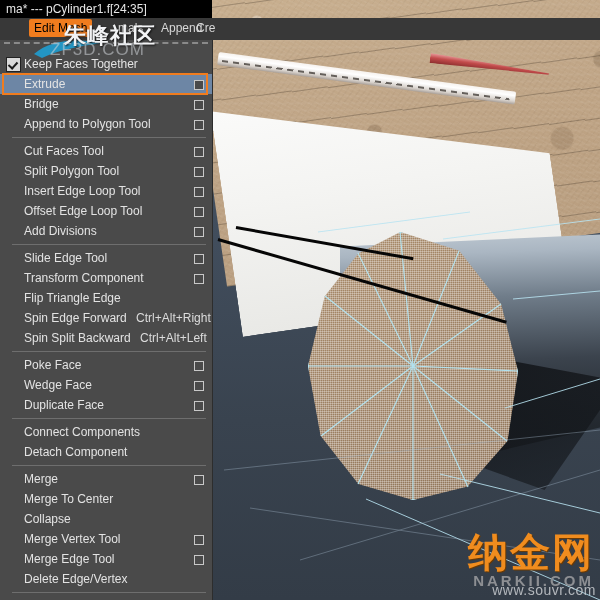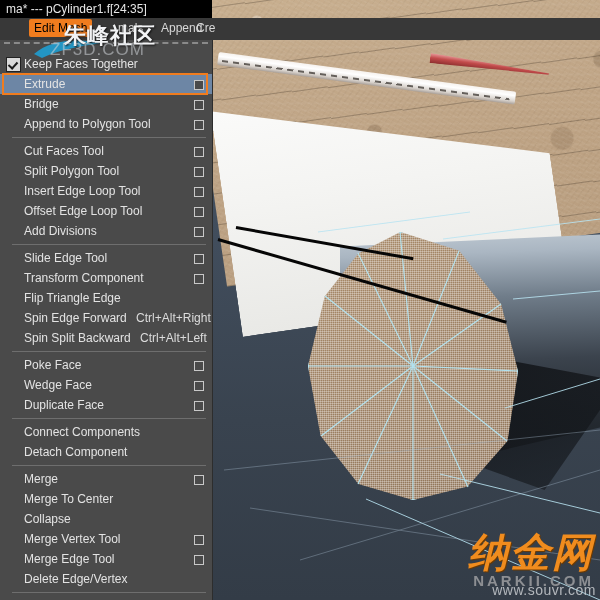--- a/index.html
+++ b/index.html
@@ -76,21 +76,21 @@
 
   
   .blackedge{position:absolute;left:218px;top:238px;width:300px;height:3px;
     transform:rotate(16deg);transform-origin:0 50%;background:#060606;}
   .blackedge2{position:absolute;left:236px;top:226px;width:180px;height:3px;
     transform:rotate(10deg);transform-origin:0 50%;background:#060606;}
 
   
   .wm-narkii{position:absolute;right:6px;bottom:12px;text-align:right;line-height:1;}
   .wm-narkii .cn{font-size:40px;font-weight:bold;color:#f08c1e;letter-spacing:2px;
-    text-shadow:1px 1px 0 #6a3a05;font-family:"DejaVu Sans",sans-serif;font-style:italic;}
+    text-shadow:1px 1px 0 #6a3a05;font-family:"DejaVu Sans",sans-serif;}
   .wm-narkii .en{font-size:15px;font-weight:bold;color:#8d8f93;letter-spacing:3px;margin-top:1px;}
   .wm-souvr{position:absolute;right:4px;bottom:2px;font-size:14px;color:#c9ccd0;
     opacity:.85;letter-spacing:.5px;}
 
   .wm-zf{position:absolute;left:24px;top:20px;width:190px;height:38px;pointer-events:none;}
   .wm-zf .zfcn{position:absolute;left:40px;top:1px;font-size:22px;font-weight:bold;color:#f2f3f5;
     font-family:"DejaVu Sans",sans-serif;letter-spacing:1px;text-shadow:1px 1px 2px #111;text-align:center;}
   .wm-zf .zfen{position:absolute;left:26px;top:20px;font-size:17px;font-weight:normal;
     color:#cfd3d8;opacity:.55;letter-spacing:1px;}
   .wm-zf .swoosh{position:absolute;left:8px;top:14px;width:74px;height:26px;opacity:.85;}

